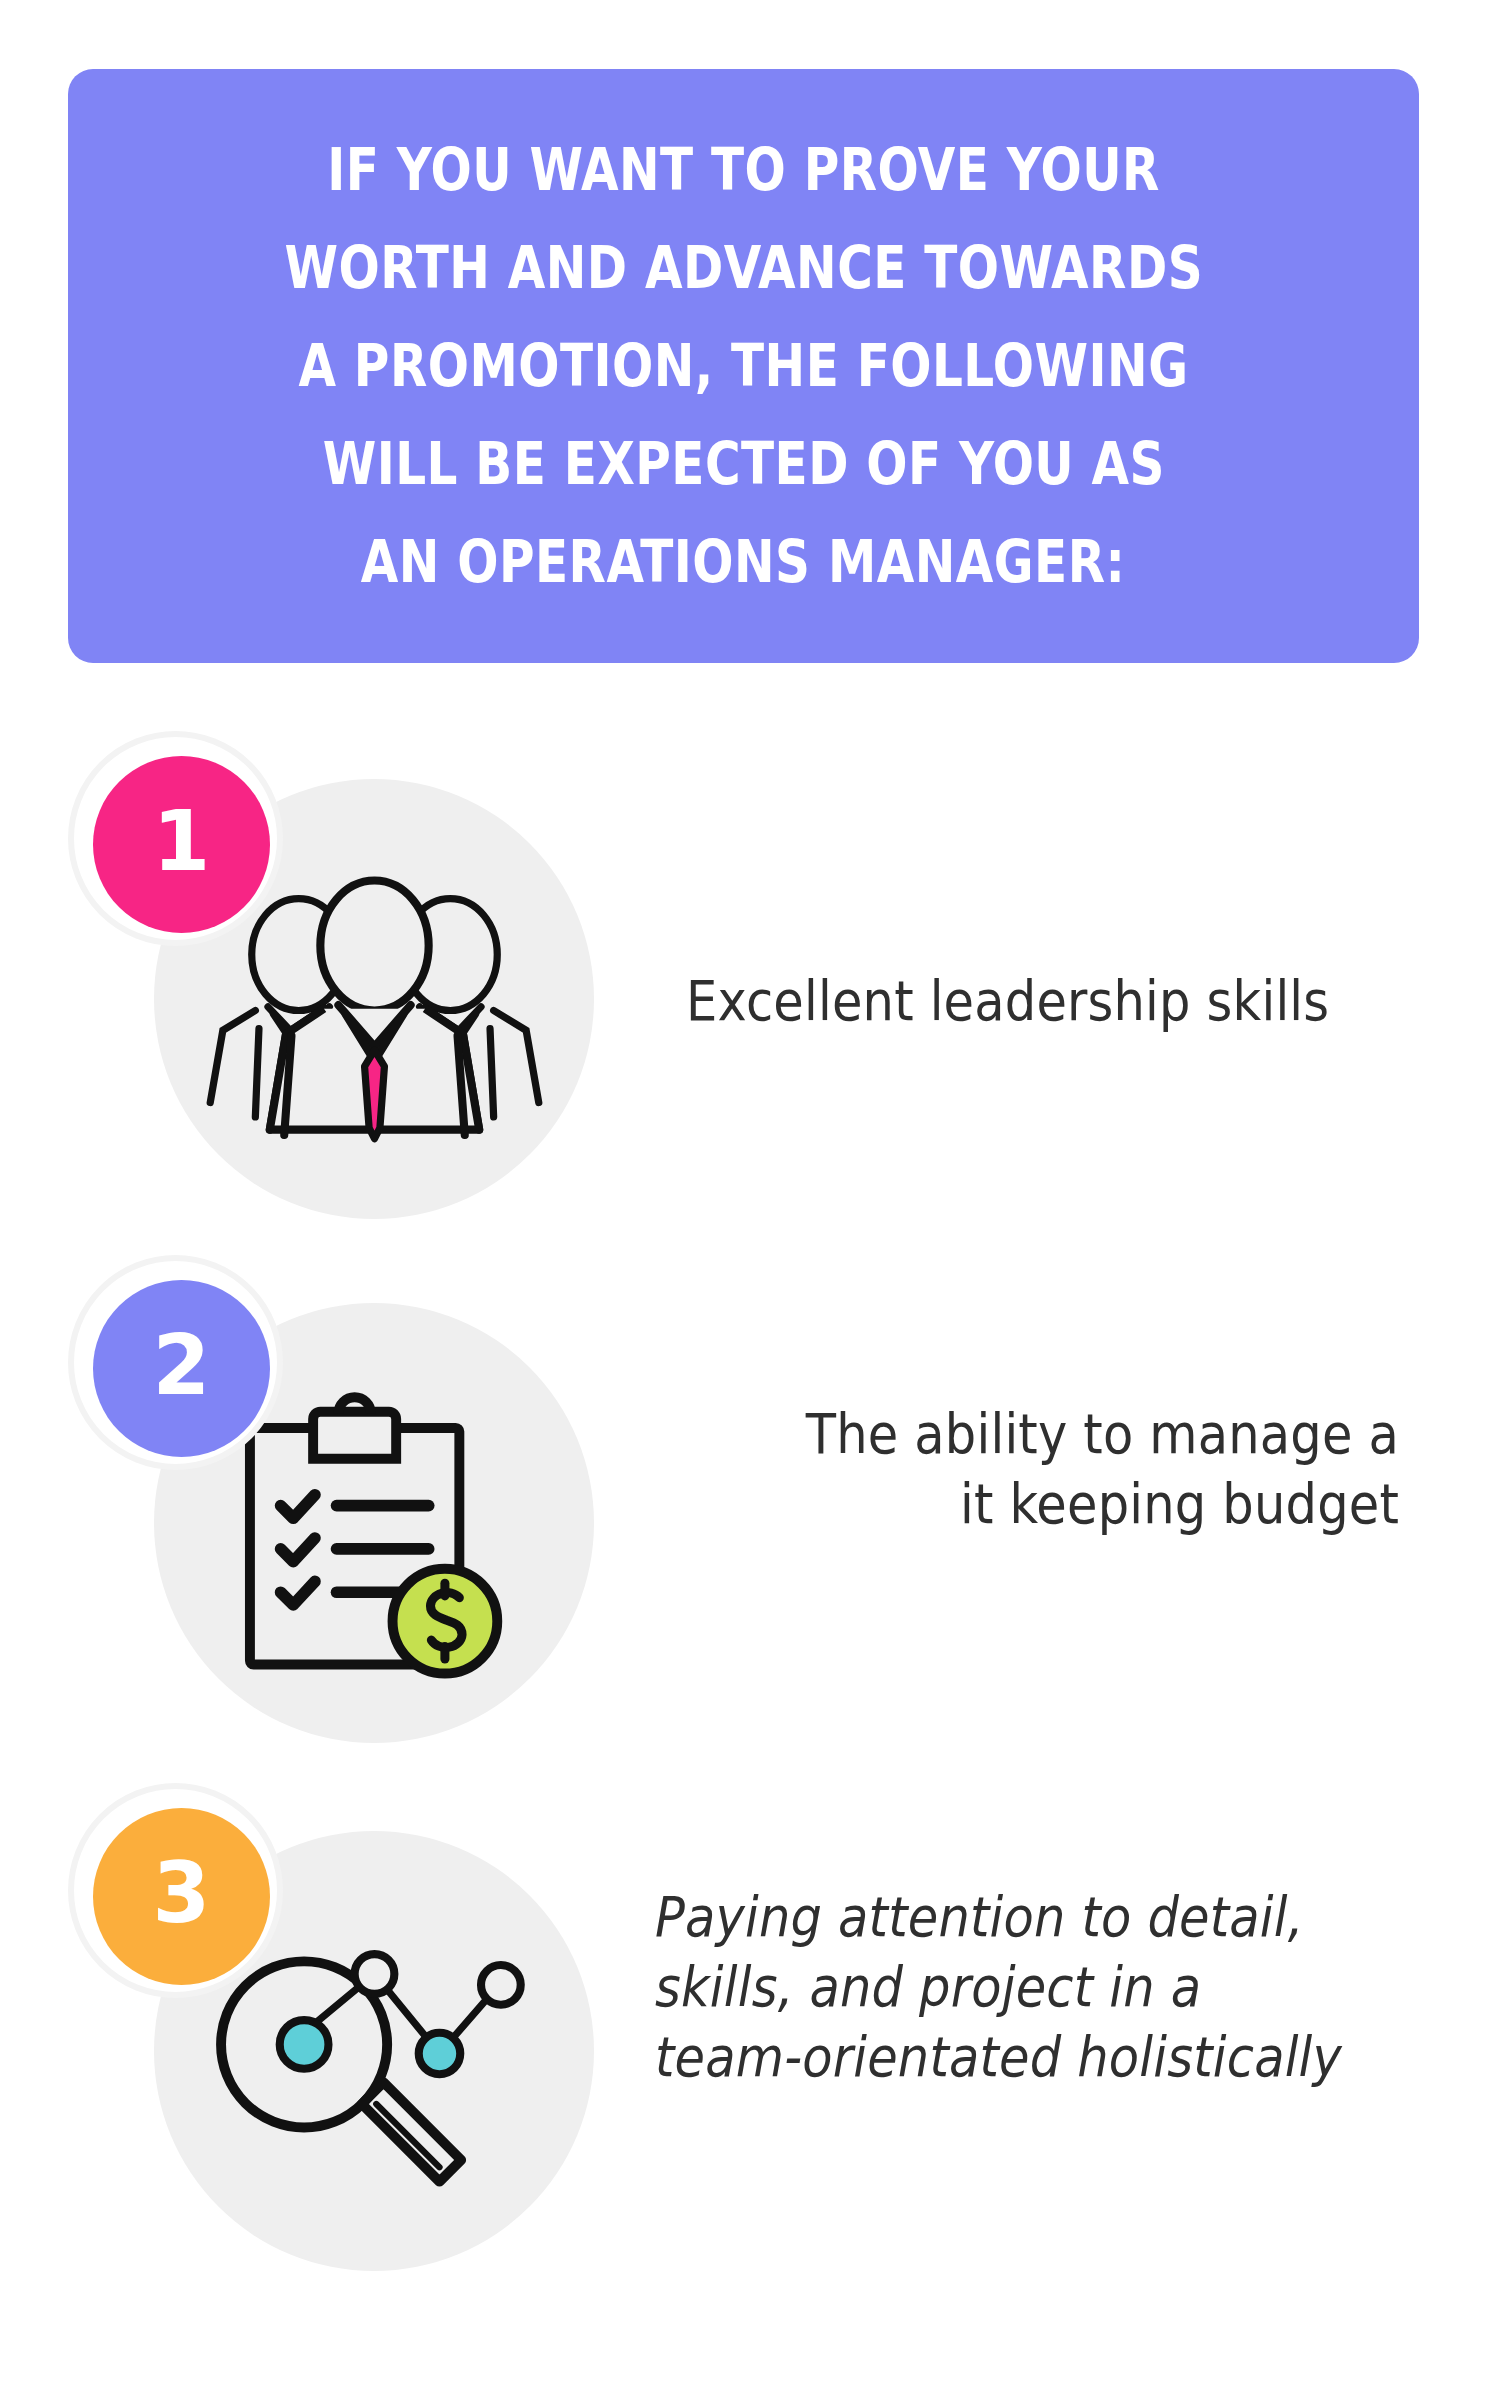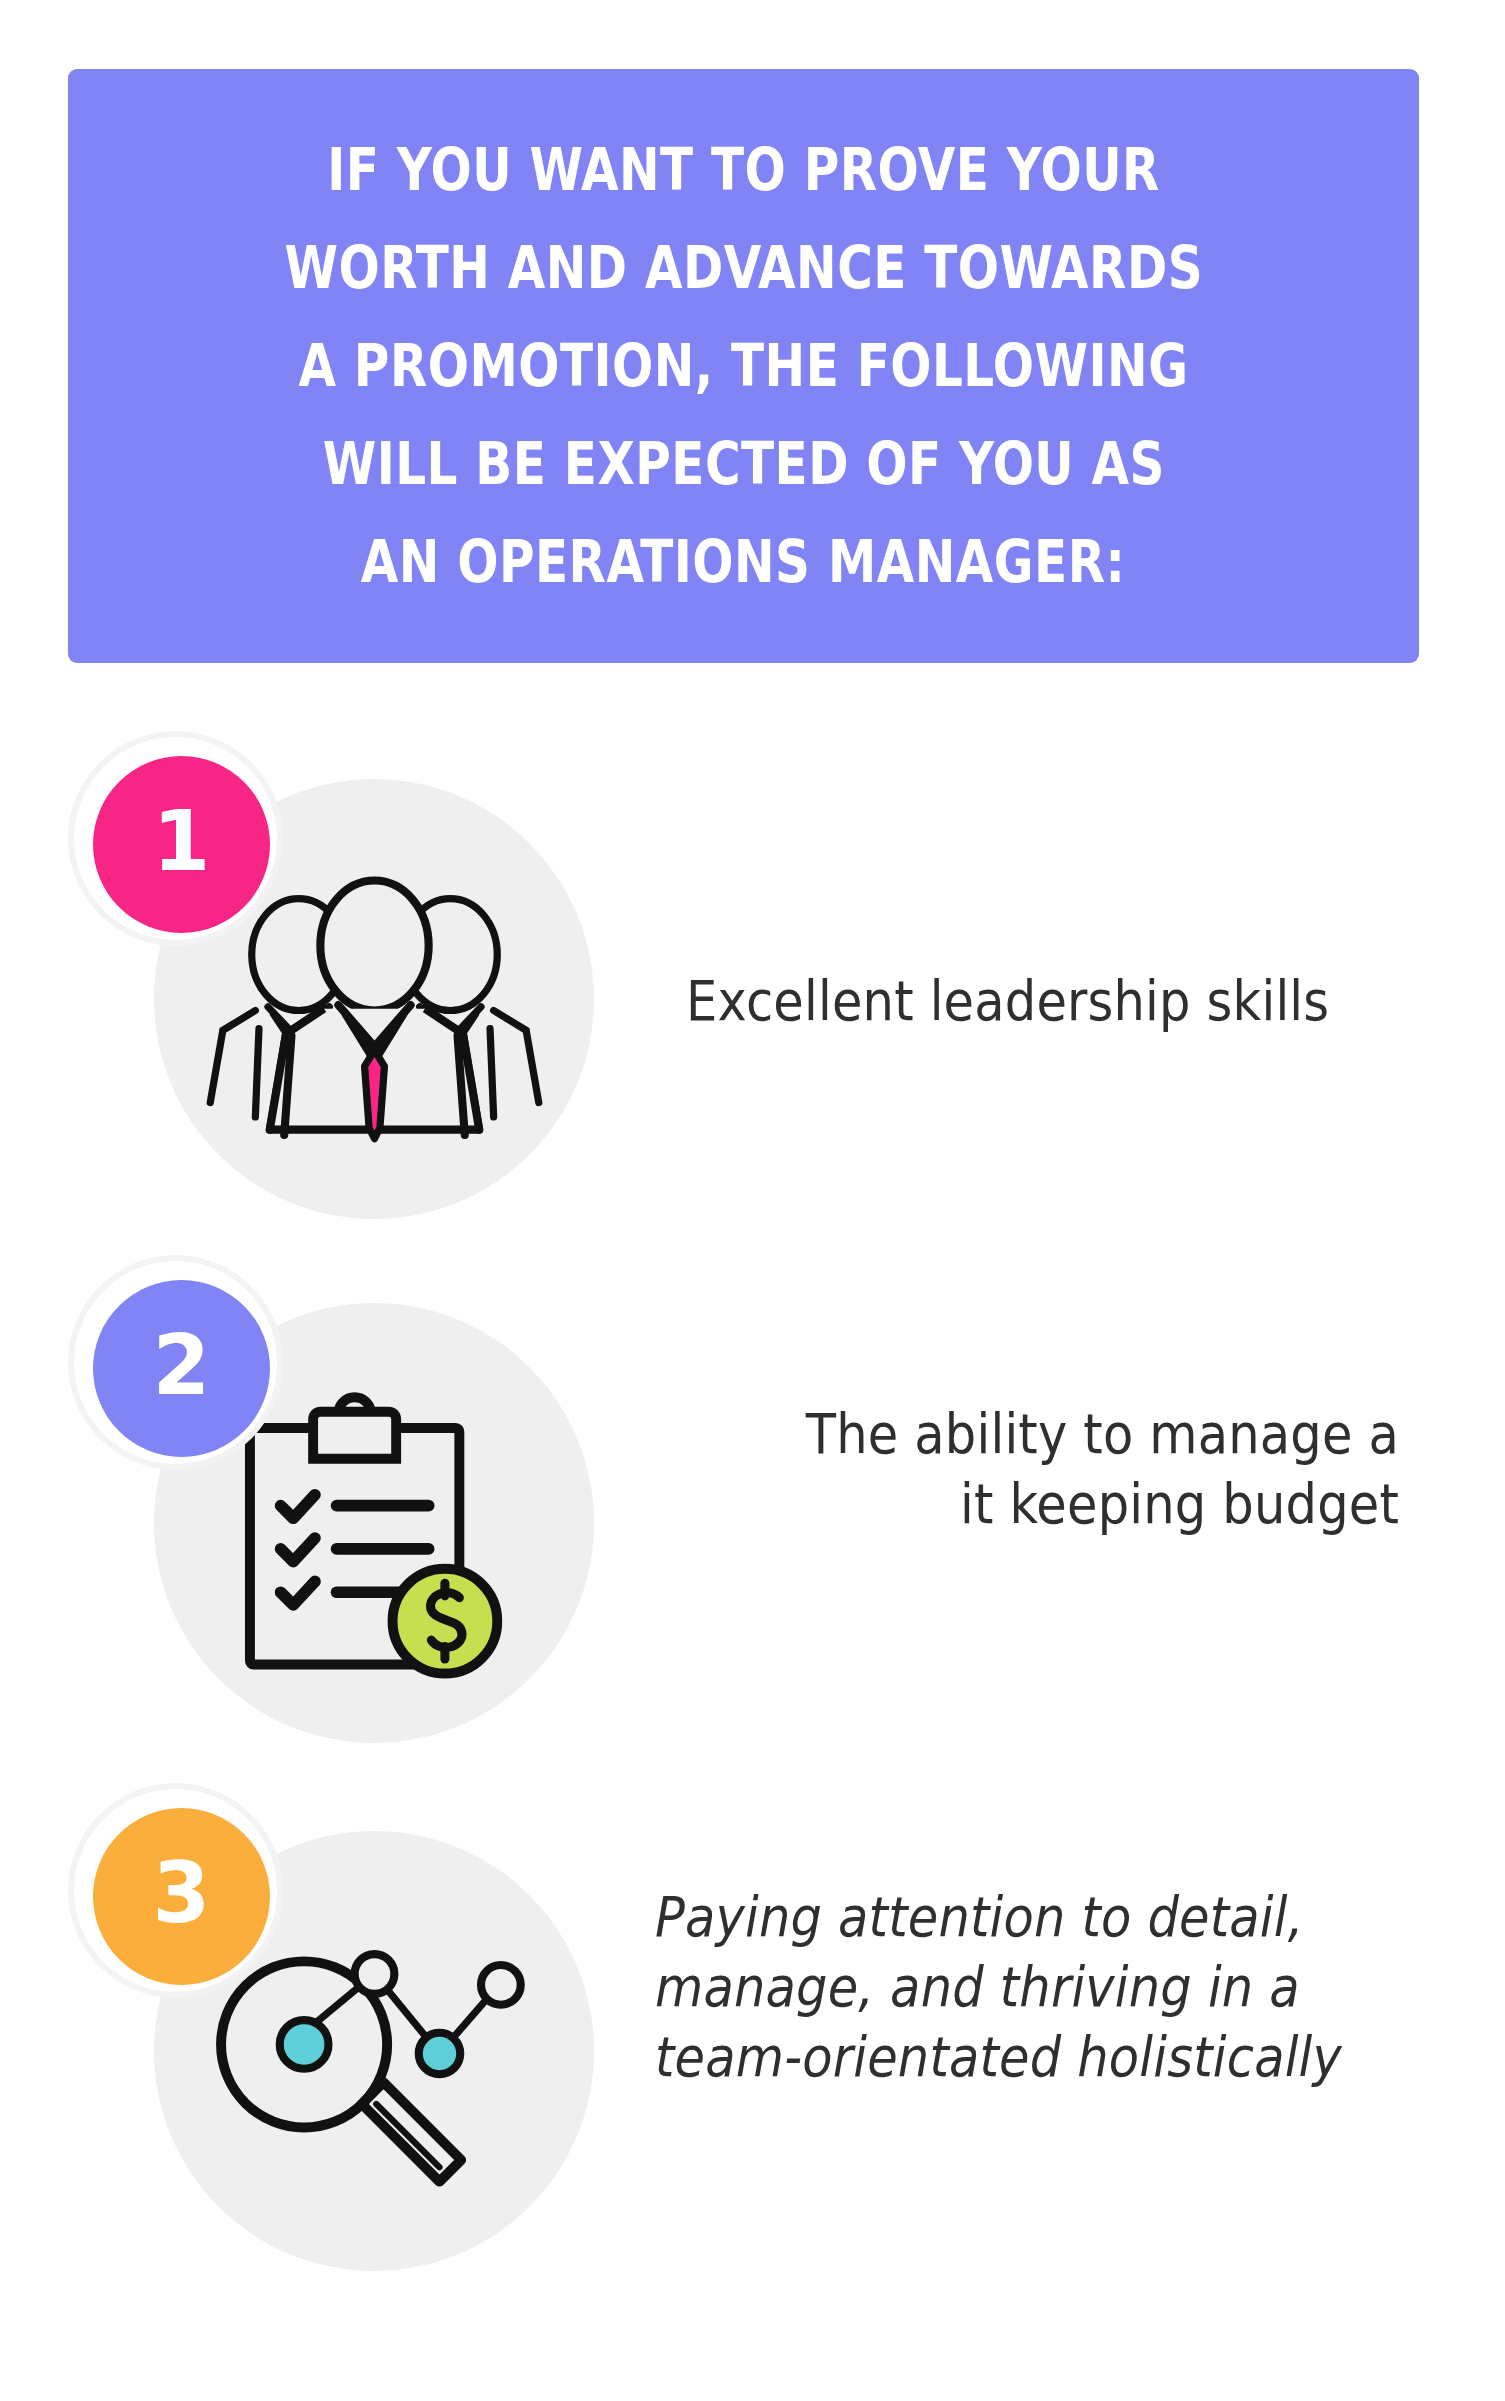--- a/index.html
+++ b/index.html
@@ -20,21 +20,21 @@
   }
 
   
   .header-banner {
     position: absolute;
     left: 68px;
     top: 69px;
     width: 1351px;
     height: 594px;
     background: #8084F5;
-    border-radius: 9px;
+    border-radius: 25px;
     display: flex;
     flex-direction: column;
     align-items: center;
     justify-content: center;
     padding: 0 54px;
   }
 
   .header-line {
     color: #ffffff;
     font-family: "DejaVu Sans Condensed", "Liberation Sans Narrow", "Liberation Sans", sans-serif;
@@ -254,19 +254,19 @@
         </svg>
       </div>
 
       <div class="badge-ring">
         <div class="badge badge-3">3</div>
       </div>
     </div>
 
     <div class="item-text item-text-3">
       <span class="txt-line">Paying attention to detail,</span>
-      <span class="txt-line">manage, and thriving in a</span>
+      <span class="txt-line">skills, and project in a</span>
       <span class="txt-line">team-orientated holistically</span>
     </div>
   </div>
 
 </div>
 
 
 </body></html>

